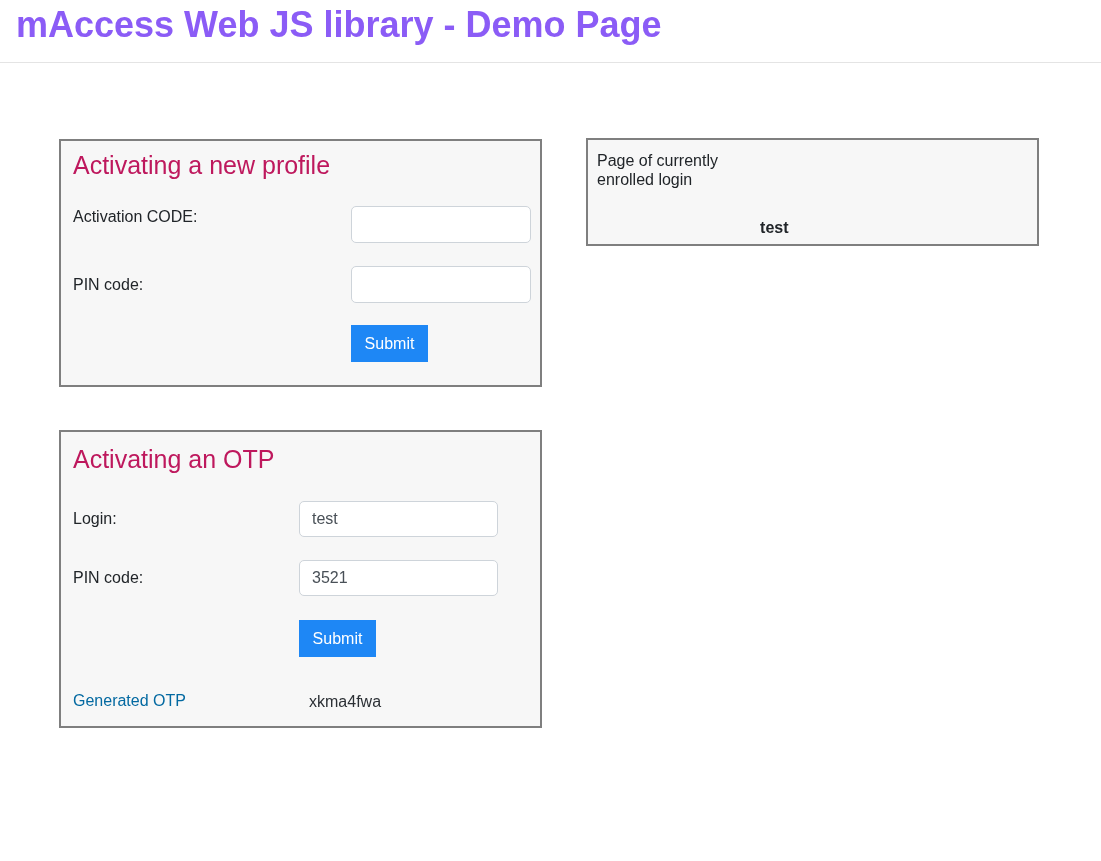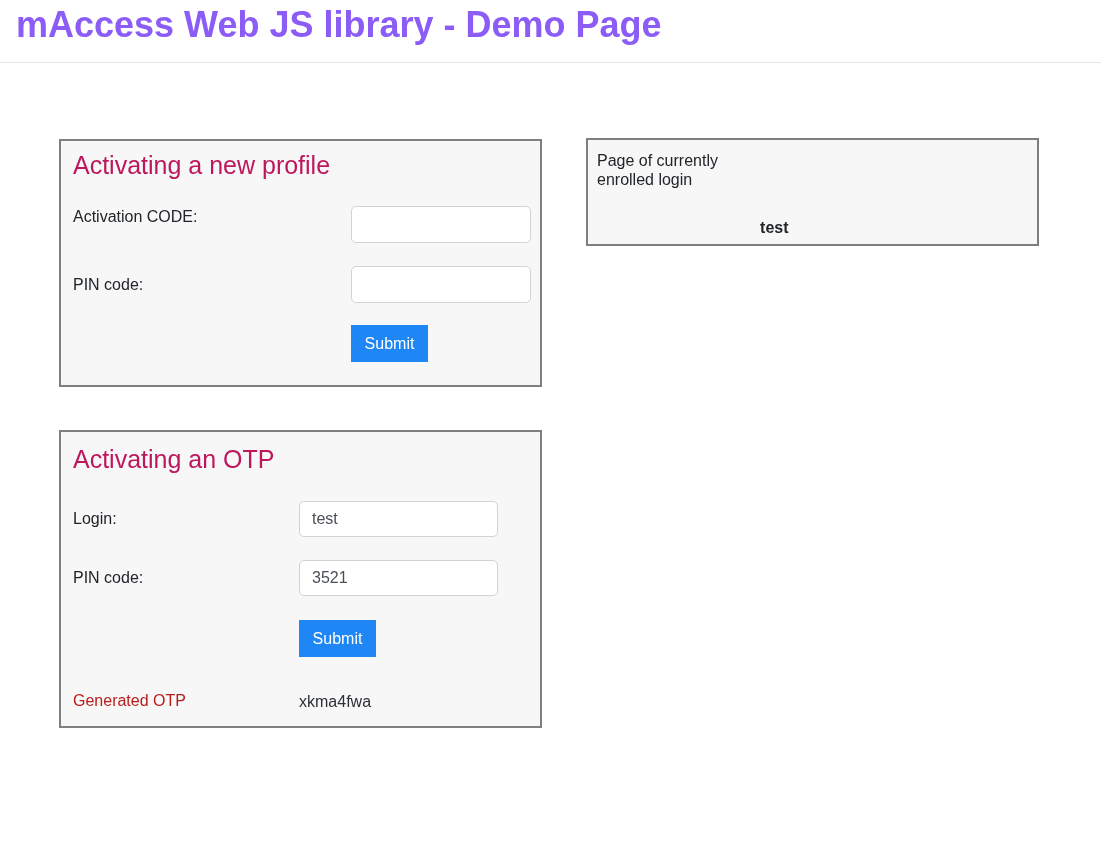--- a/index.html
+++ b/index.html
@@ -120,26 +120,26 @@
   #otp-panel .label-row1 { top: 69px;  line-height: 36px; }
   #otp-panel .label-row2 { top: 128px; line-height: 36px; }
   #otp-panel .input-row1 { left: 238px; top: 69px;  width: 199px; height: 36px; }
   #otp-panel .input-row2 { left: 238px; top: 128px; width: 199px; height: 36px; }
   #otp-panel .submit-btn { left: 238px; top: 188px; }
   .generated-otp-label {
     position: absolute;
     left: 12px;
     top: 260px;
     font-size: 16px;
-    color: #b91c1c;
+    color: #0369a1;
     white-space: nowrap;
   }
   .generated-otp-value {
     position: absolute;
-    left: 238px;
+    left: 248px;
     top: 261px;
     font-size: 16px;
     color: #2c3035;
     white-space: nowrap;
   }
 </style>
 </head>
 <body>
 
 <div id="screen">

